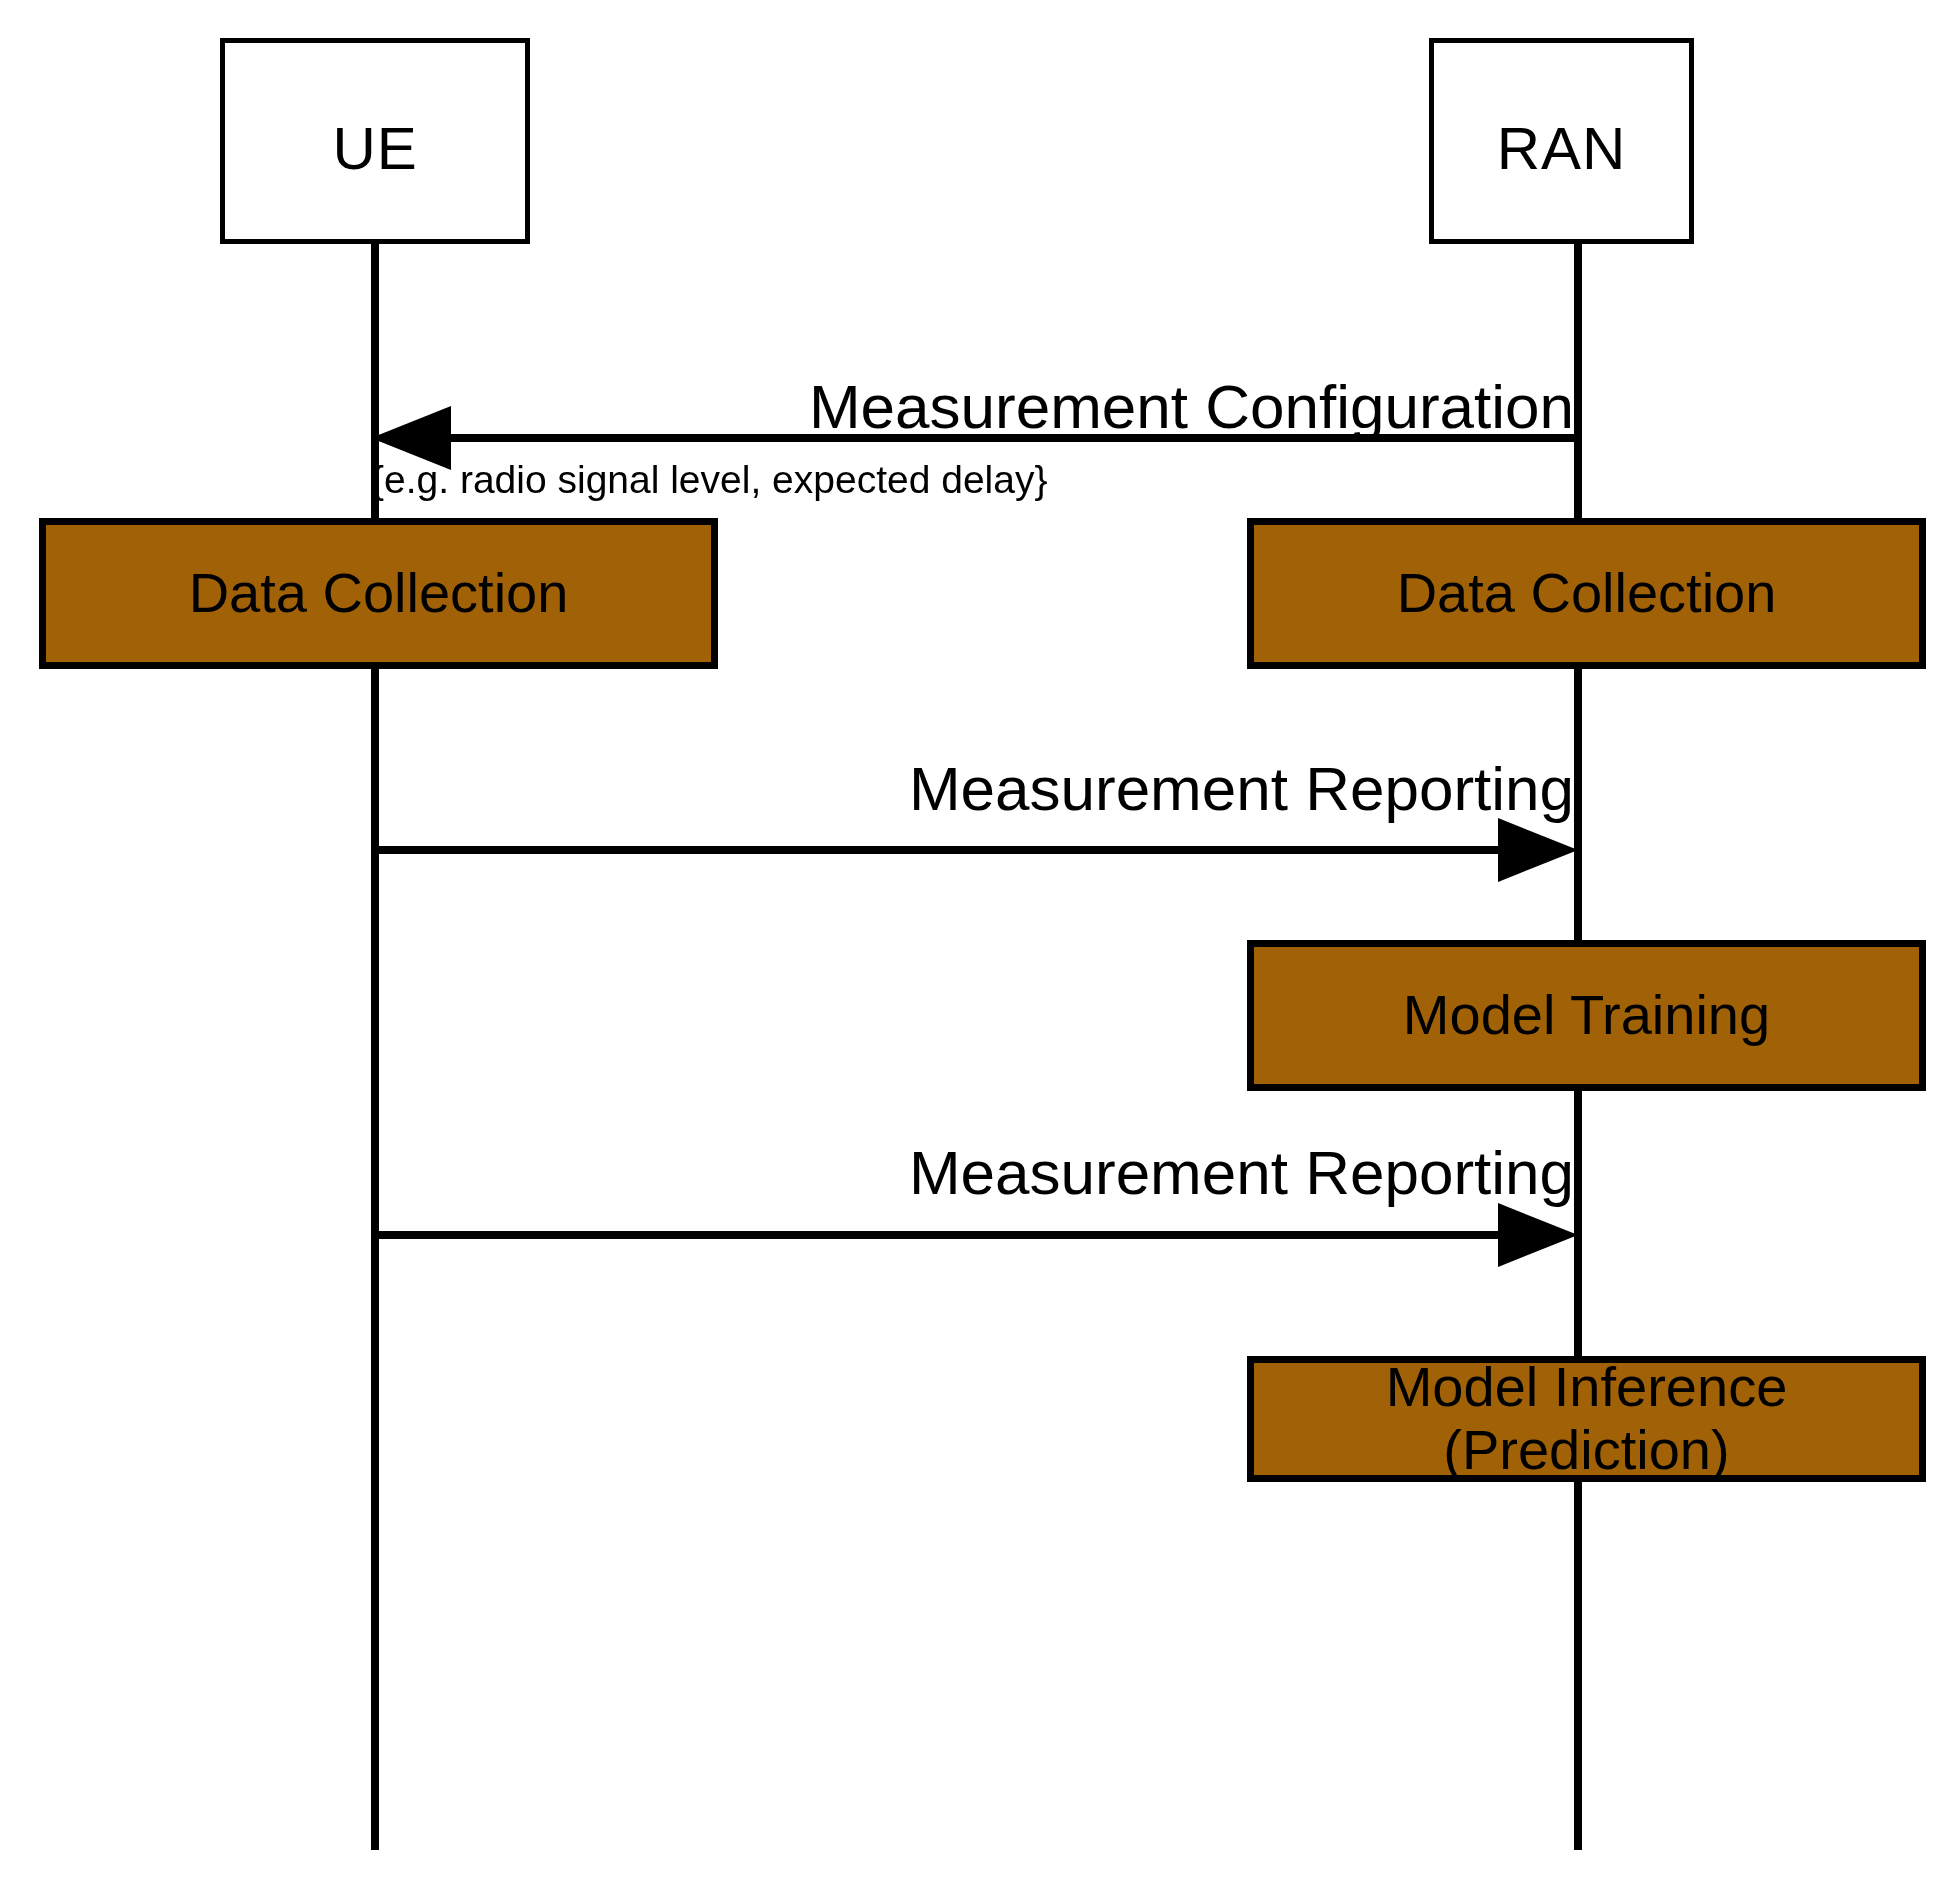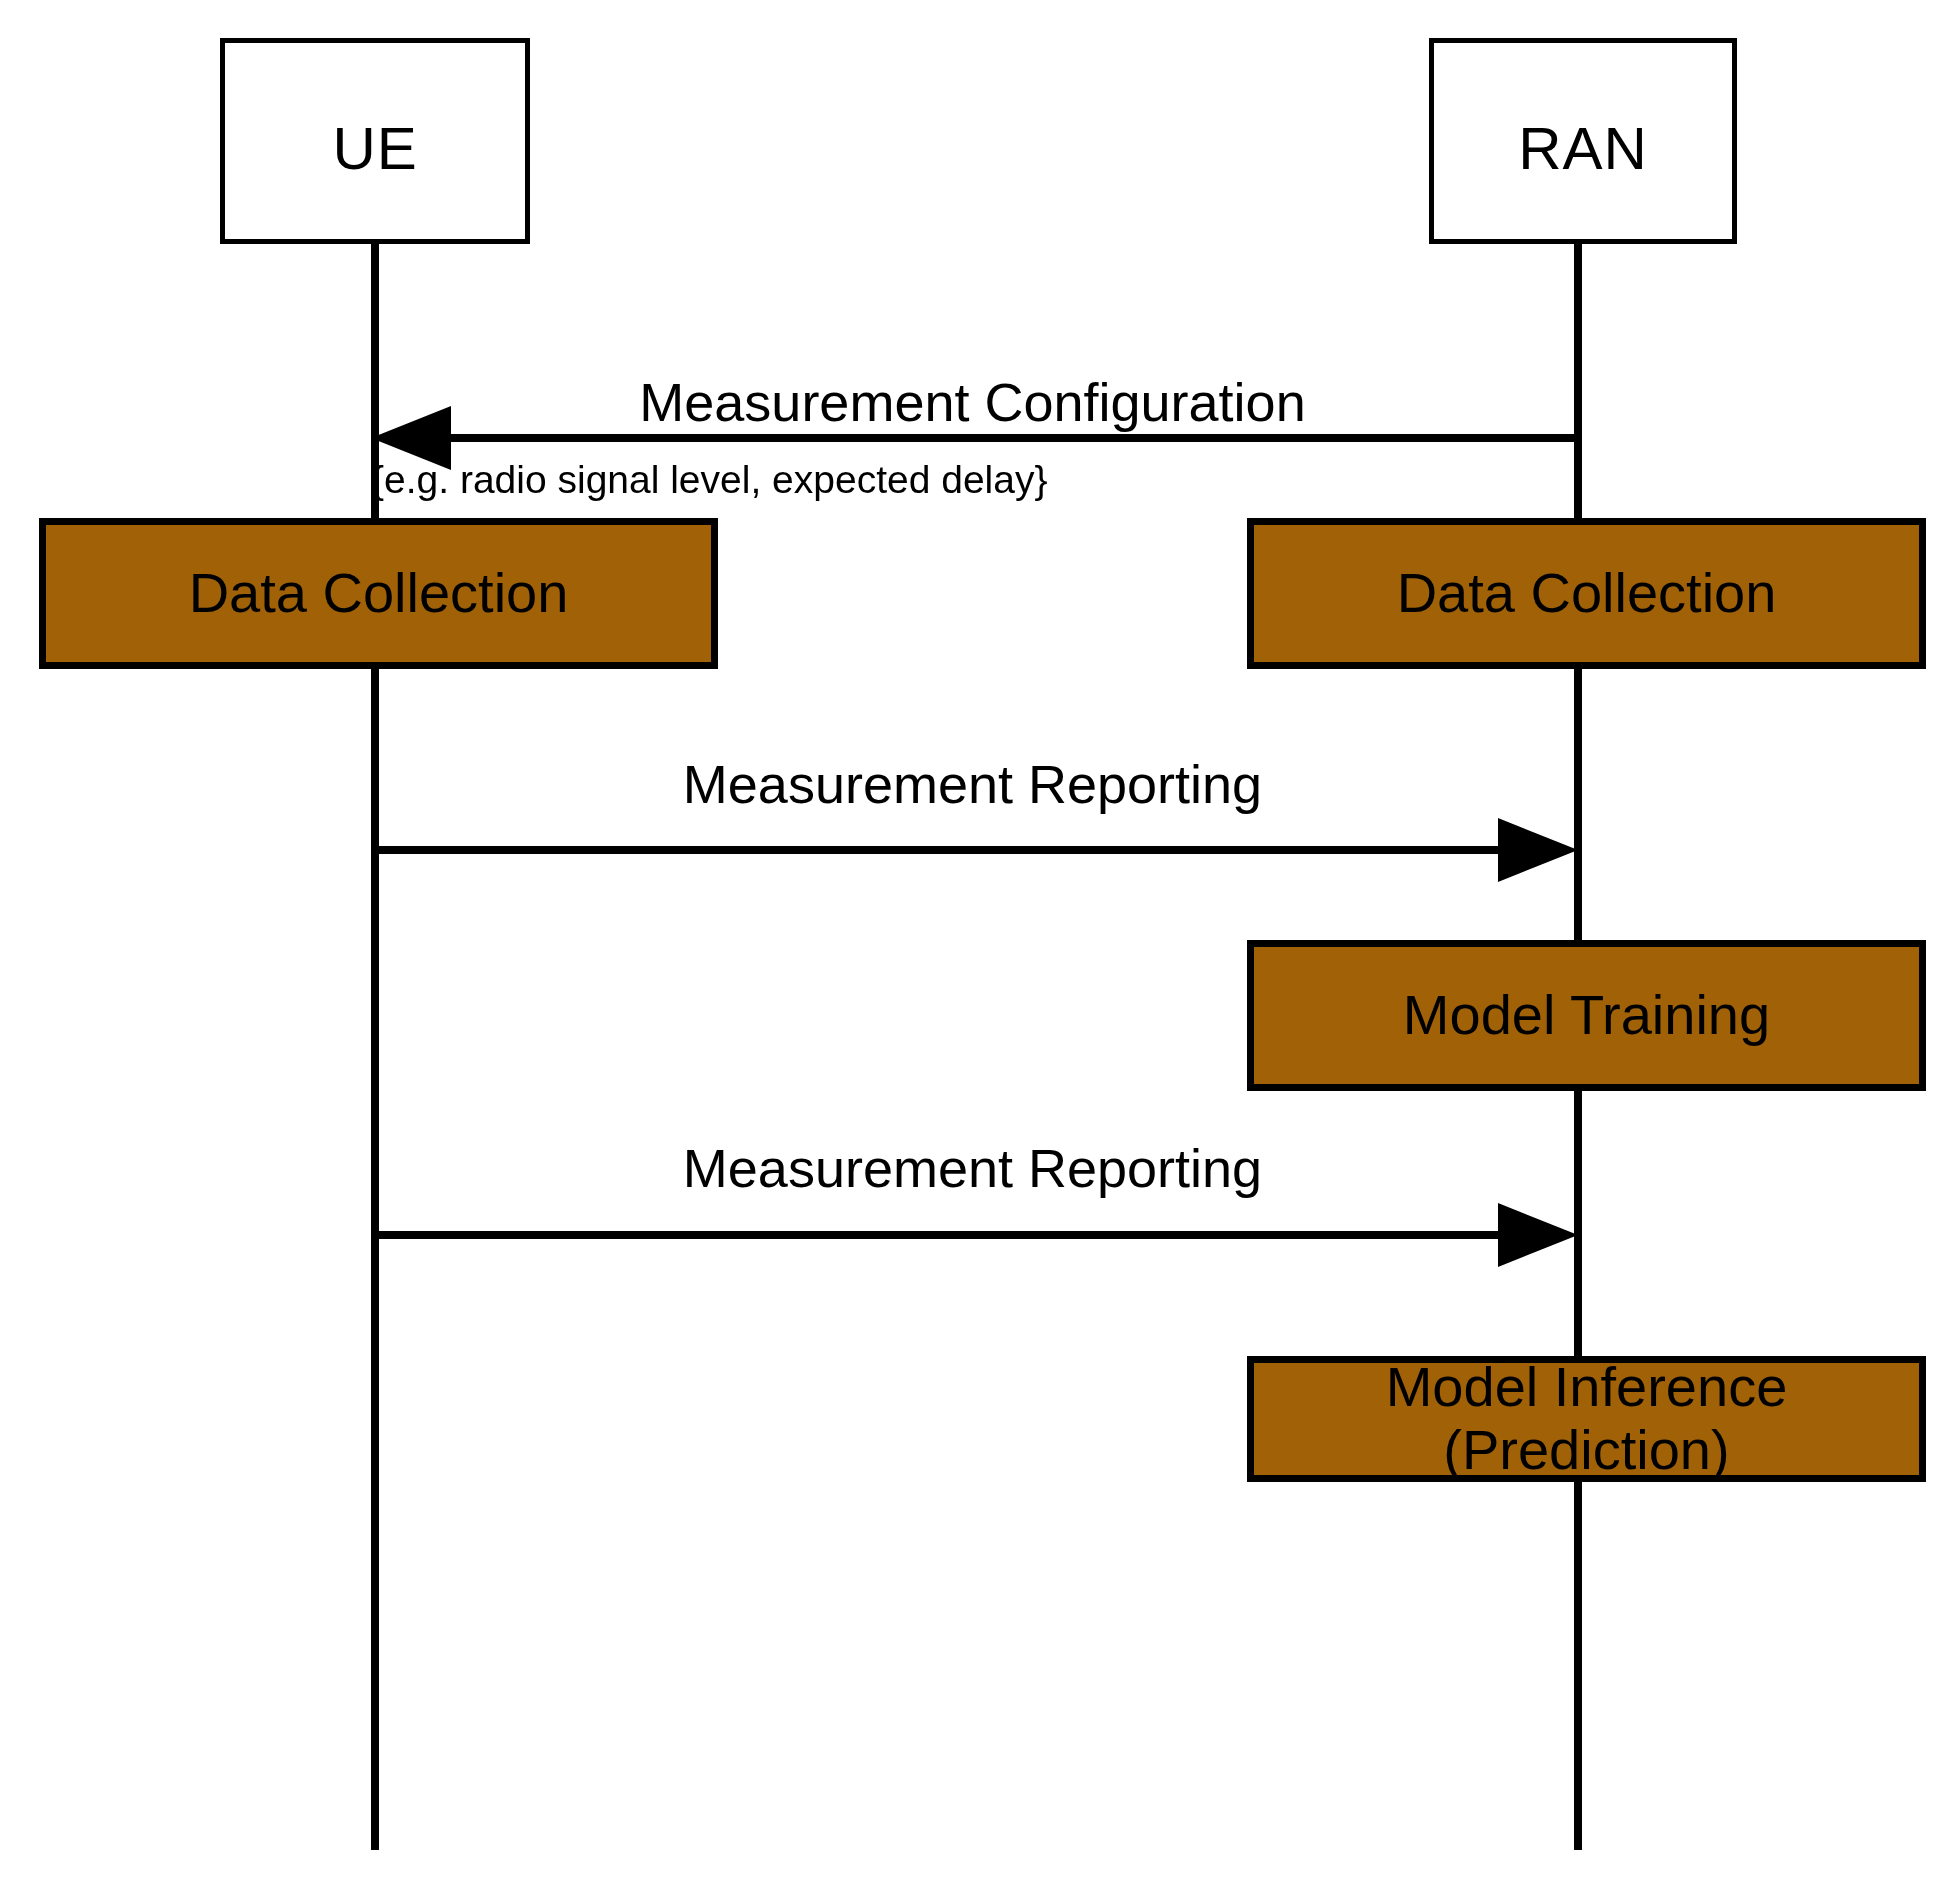--- a/index.html
+++ b/index.html
@@ -74,24 +74,24 @@
     border-bottom: 32px solid transparent;
     border-left: 80px solid #000000;
   }
   .arrowhead.left {
     border-top: 32px solid transparent;
     border-bottom: 32px solid transparent;
     border-right: 80px solid #000000;
   }
   .msg-label {
     position: absolute;
-    font-size: 54px;
+    font-size: 62px;
     color: #000000;
     font-family: "Liberation Sans", sans-serif;
-    text-align: center;
+    text-align: right;
     line-height: 1.1;
     white-space: nowrap;
   }
   .msg-sublabel {
     position: absolute;
     font-size: 39px;
     color: #000000;
     font-family: "Liberation Sans", sans-serif;
     text-align: left;
     line-height: 1.1;
@@ -103,21 +103,21 @@
 
 <div id="canvas">
 
   <div class="lifeline" style="left:371px; top:244px; height:1606px;"></div>
   <div class="lifeline" style="left:1574px; top:244px; height:1606px;"></div>
 
   <div class="actor-box" style="left:220px; top:38px; width:310px; height:206px;">
     <span class="actor-label">UE</span>
   </div>
 
-  <div class="actor-box" style="left:1429px; top:38px; width:308px; height:206px;">
+  <div class="actor-box" style="left:1429px; top:38px; width:265px; height:206px;">
     <span class="actor-label">RAN</span>
   </div>
 
   <div class="msg-label" style="left:371px; top:373px; width:1203px;">Measurement Configuration</div>
   <div class="msg-line" style="left:446px; top:434px; width:1133px;"></div>
   <div class="arrowhead left" style="left:371px; top:406px;"></div>
   <div class="msg-sublabel" style="left:371px; top:459px; width:1203px;">{e.g. radio signal level, expected delay}</div>
 
   <div class="proc-box" style="left:39px; top:518px; width:679px; height:151px;">
     <span class="proc-label">Data Collection</span>

